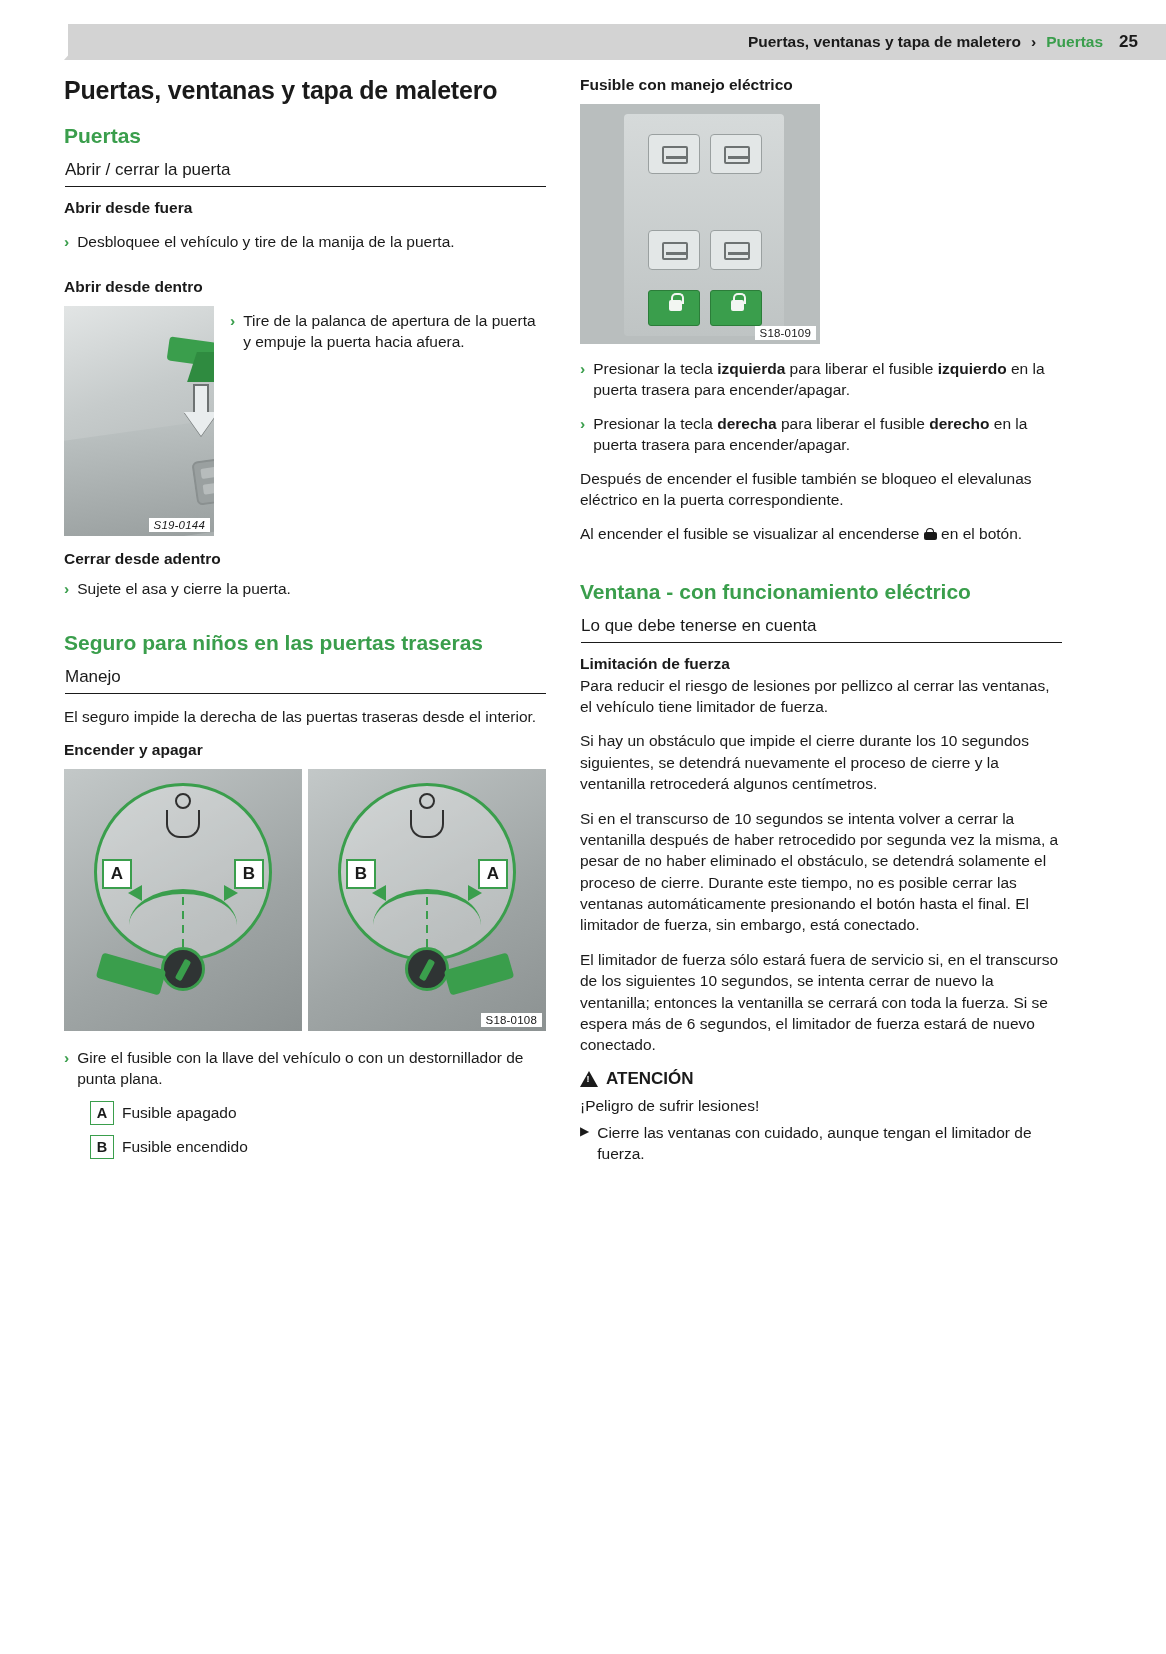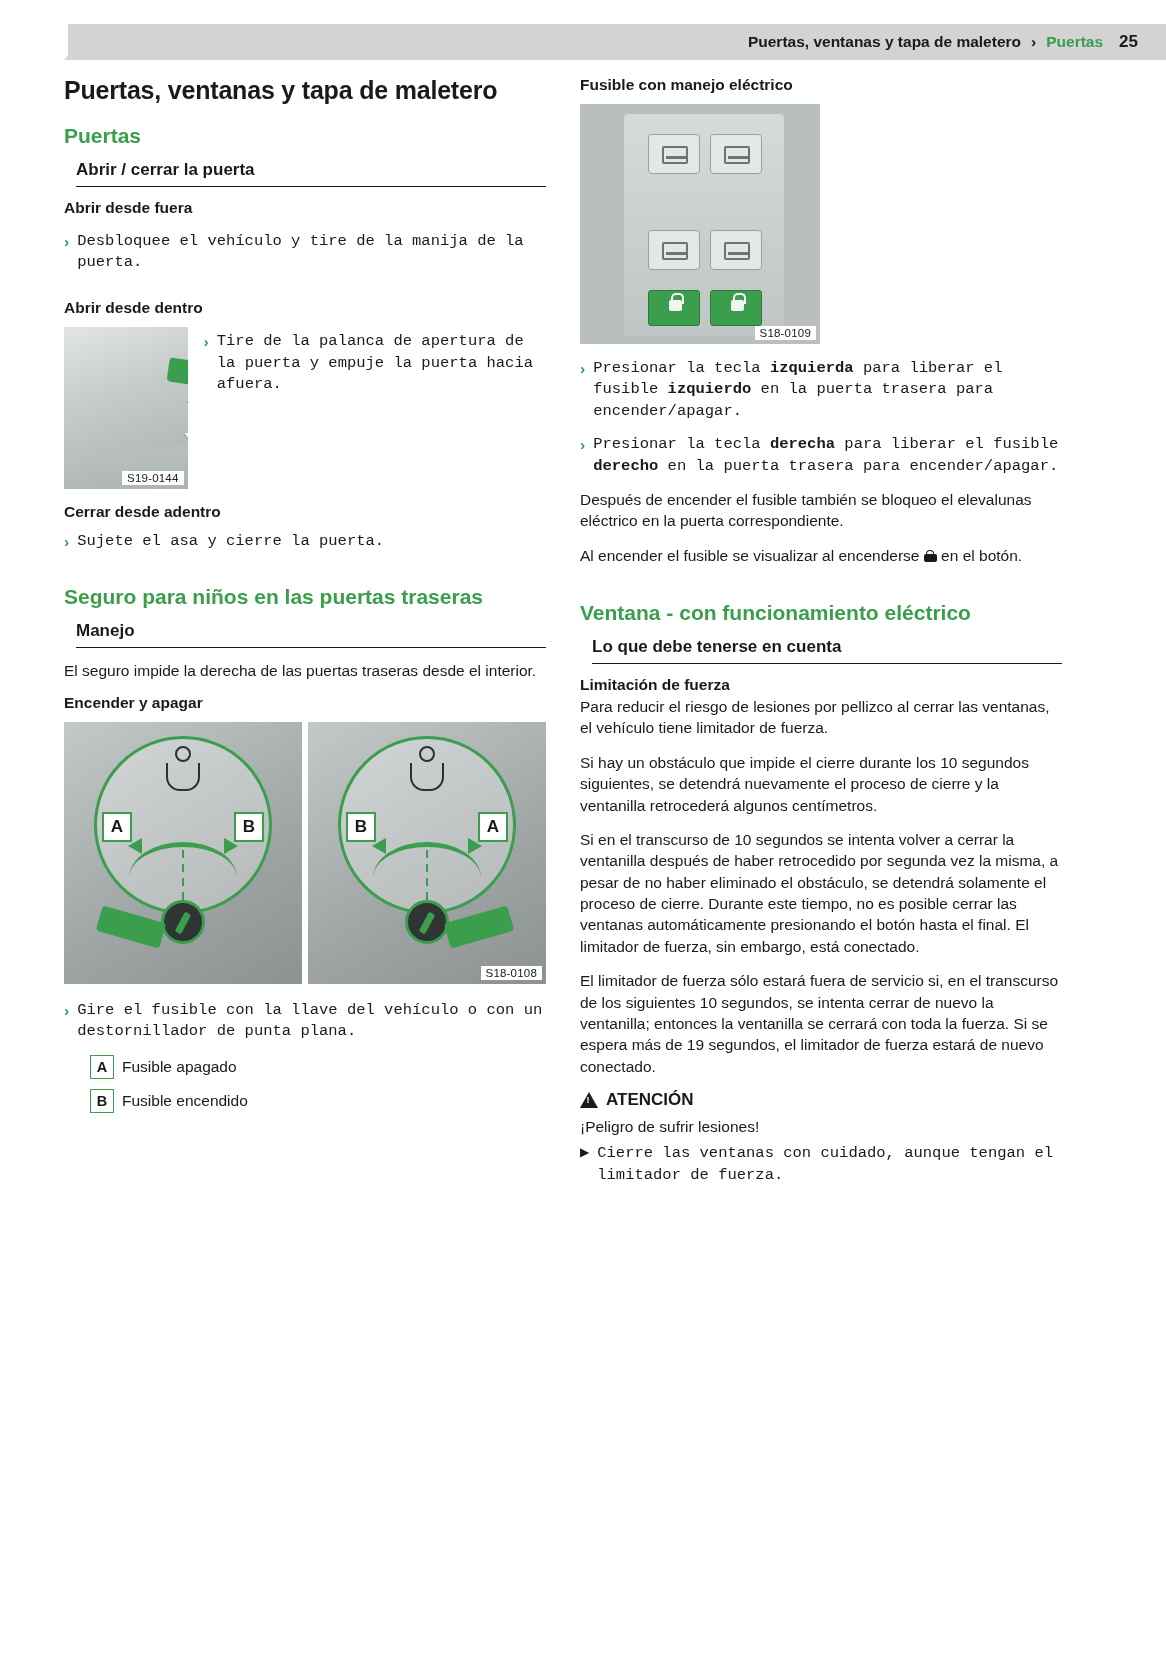--- a/index.html
+++ b/index.html
@@ -69,22 +69,22 @@
     letter-spacing: -0.2px;
   }
   h2.section-green {
     font-size: 21px;
     color: #3a9e4c;
     font-weight: bold;
     margin: 0 0 12px 0;
   }
   h3.rule {
     font-size: 17px;
-    font-weight: bold;
-    margin: 0 0 12px 12px;
+    font-weight: normal;
+    margin: 0 0 12px 1px;
     padding-bottom: 6px;
     border-bottom: 1px solid #1a1a1a;
   }
   h4.sub {
     font-size: 15.5px;
     font-weight: bold;
     margin: 0 0 10px 0;
   }
   p {
     font-size: 15.5px;
@@ -95,21 +95,21 @@
 
   .bullet {
     display: flex;
     gap: 8px;
     font-size: 15.5px;
     line-height: 1.38;
     margin-bottom: 12px;
   }
   .bullet .chev { color: #3a9e4c; font-weight: bold; flex: 0 0 auto; }
   .bullet .tri { color: #1a1a1a; flex: 0 0 auto; font-size: 12px; line-height: 1.6; }
-  .bullet .btxt { flex: 1 1 auto; font-family: Liberation Mono, monospace; }
+  .bullet .btxt { flex: 1 1 auto; }
 
   
   .fig {
     position: relative;
     background: #c9cdcd;
     overflow: hidden;
     border: 0;
     padding-left: 18px;
   }
   .fig-code {
@@ -156,22 +156,22 @@
   .arrow-down .head {
     position: absolute; left: 0; top: 28px;
     width: 0; height: 0;
     border-left: 17px solid transparent;
     border-right: 17px solid transparent;
     border-top: 24px solid #e9edee;
     filter: drop-shadow(0 1px 0 #6d7272);
   }
 
   
-  .f2 { width: 240px; height: 162px;
-        background: linear-gradient(160deg,#e2e5e5 0%,#c6cbcb 40%,#a9afaf 100%); }
+  .f2 { width: 240px; height: 230px;
+        background: linear-gradient(160deg,#e2e5e5 0%,#c6cbcb 40%,#a9afaf 100%); font-style: italic; }
   .f2 .panel {
     position: absolute; left: 0; top: 118px; width: 240px; height: 112px;
     background: linear-gradient(180deg,#b9bfbf,#9aa0a0);
     transform: skewY(-8deg);
   }
   .f2 .lever {
     position: absolute; left: 104px; top: 34px;
     width: 54px; height: 24px;
     background: #3a9e4c; border-radius: 4px;
     transform: rotate(8deg);
@@ -503,21 +503,21 @@
     <p><span>Al encender el fusible se visualizar al encenderse </span><span class="lock-inline"><span class="b"></span><span class="s"></span></span><span> en el botón.</span></p>
 
     <h2 class="section-green" style="margin-top:35px;">Ventana - con funcionamiento eléctrico</h2>
 
     <h3 class="rule">Lo que debe tenerse en cuenta</h3>
 
     <h4 class="sub" style="margin-bottom:2px;">Limitación de fuerza</h4>
     <p>Para reducir el riesgo de lesiones por pellizco al cerrar las ventanas, el vehículo tiene limitador de fuerza.</p>
     <p>Si hay un obstáculo que impide el cierre durante los 10 segundos siguientes, se detendrá nuevamente el proceso de cierre y la ventanilla retrocederá algunos centímetros.</p>
     <p>Si en el transcurso de 10 segundos se intenta volver a cerrar la ventanilla después de haber retrocedido por segunda vez la misma, a pesar de no haber eliminado el obstáculo, se detendrá solamente el proceso de cierre. Durante este tiempo, no es posible cerrar las ventanas automáticamente presionando el botón hasta el final. El limitador de fuerza, sin embargo, está conectado.</p>
-    <p>El limitador de fuerza sólo estará fuera de servicio si, en el transcurso de los siguientes 10 segundos, se intenta cerrar de nuevo la ventanilla; entonces la ventanilla se cerrará con toda la fuerza. Si se espera más de 19 segundos, el limitador de fuerza estará de nuevo conectado.</p>
+    <p>El limitador de fuerza sólo estará fuera de servicio si, en el transcurso de los siguientes 10 segundos, se intenta cerrar de nuevo la ventanilla; entonces la ventanilla se cerrará con toda la fuerza. Si se espera más de 6 segundos, el limitador de fuerza estará de nuevo conectado.</p>
 
     <div class="warn-head">
       <span class="warn-tri"></span>
       <span>ATENCIÓN</span>
     </div>
     <p class="tight">¡Peligro de sufrir lesiones!</p>
     <div class="bullet">
       <span class="tri">▶</span>
       <span class="btxt">Cierre las ventanas con cuidado, aunque tengan el limitador de fuerza.</span>
     </div>

